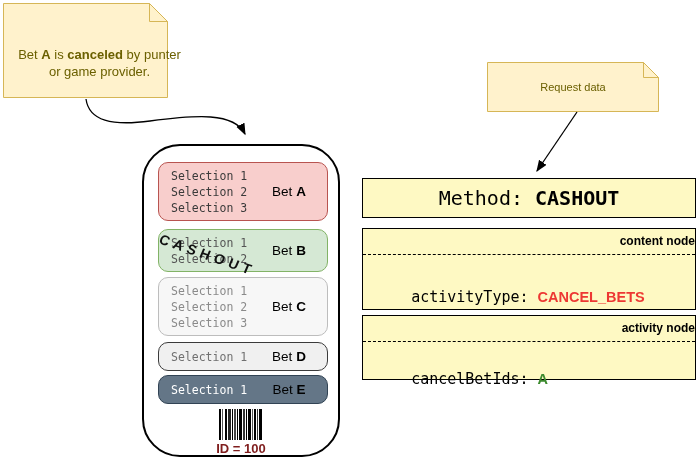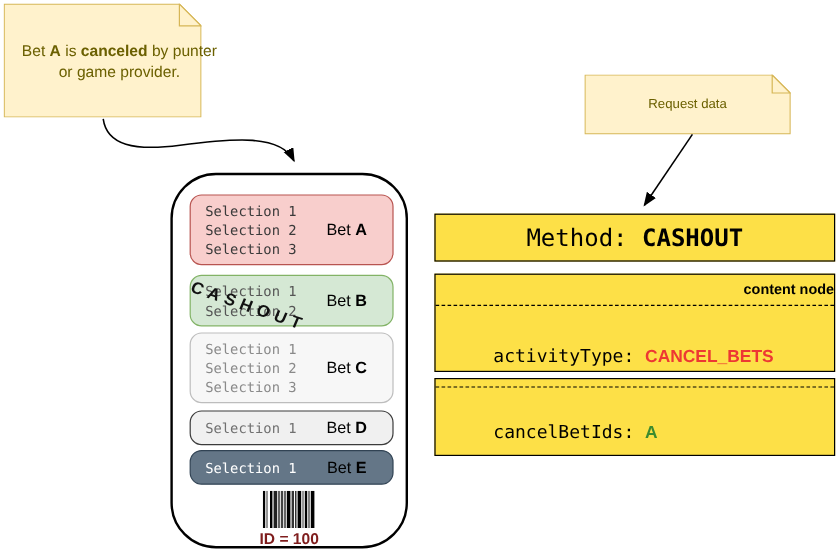--- a/index.html
+++ b/index.html
@@ -8,21 +8,21 @@
     font-family:"Liberation Sans", sans-serif;overflow:hidden;
   }
   .abs{position:absolute;}
 
   
   .note-text{
     position:absolute;left:0;top:0;width:100%;height:100%;
     display:flex;align-items:center;justify-content:center;
     color:#6b6000;text-align:center;
   }
-  .note-left-text{font-size:13px;line-height:17px;padding:0 14px;}
+  .note-left-text{font-size:13px;line-height:17px;padding:12px 14px;}
   .note-right-text{font-size:11px;}
   .note-text b{font-weight:bold;}
 
   
   #arrows{position:absolute;left:0;top:0;pointer-events:none;}
 
   
   .phone{
     left:142px;top:144px;width:198px;height:313px;
     border:2px solid #000;border-radius:38px;background:#fff;box-sizing:border-box;
@@ -52,21 +52,21 @@
   }
 
   .barcode-wrap{left:219px;top:409px;width:45px;text-align:center;}
   .barcode-id{
     left:196px;top:441px;width:90px;text-align:center;
     font-size:13px;font-weight:bold;color:#7f1d1d;
   }
 
   
   .rbox{
-    left:362px;width:334px;border:1px solid #000;background:#fde047;box-sizing:border-box;
+    left:362px;width:334px;border:1px solid #000;background:#fef9c3;box-sizing:border-box;
   }
   .method-box{
     top:178px;height:40px;display:flex;align-items:center;justify-content:center;
     font-family:"DejaVu Sans Mono", monospace;font-size:20px;color:#000;white-space:pre;
   }
   .method-box b{font-weight:bold;}
   .node-header{
     padding-top:5px;text-align:right;font-size:12px;font-weight:bold;color:#000;
   }
   .dashed-sep{border-top:1px dashed #000;margin-top:6px;}
@@ -173,17 +173,18 @@
 
 <div class="abs rbox content-box">
   <div class="node-header">content node</div>
   <div class="dashed-sep"></div>
   <div class="node-line">
     <span>activityType: </span><span class="val-red">CANCEL_BETS</span>
   </div>
 </div>
 
 <div class="abs rbox activity-box">
+  <div class="node-header">activity node</div>
   <div class="dashed-sep"></div>
   <div class="node-line">
     <span>cancelBetIds: </span><span class="val-green">A</span>
   </div>
 </div>
 
 </body></html>

